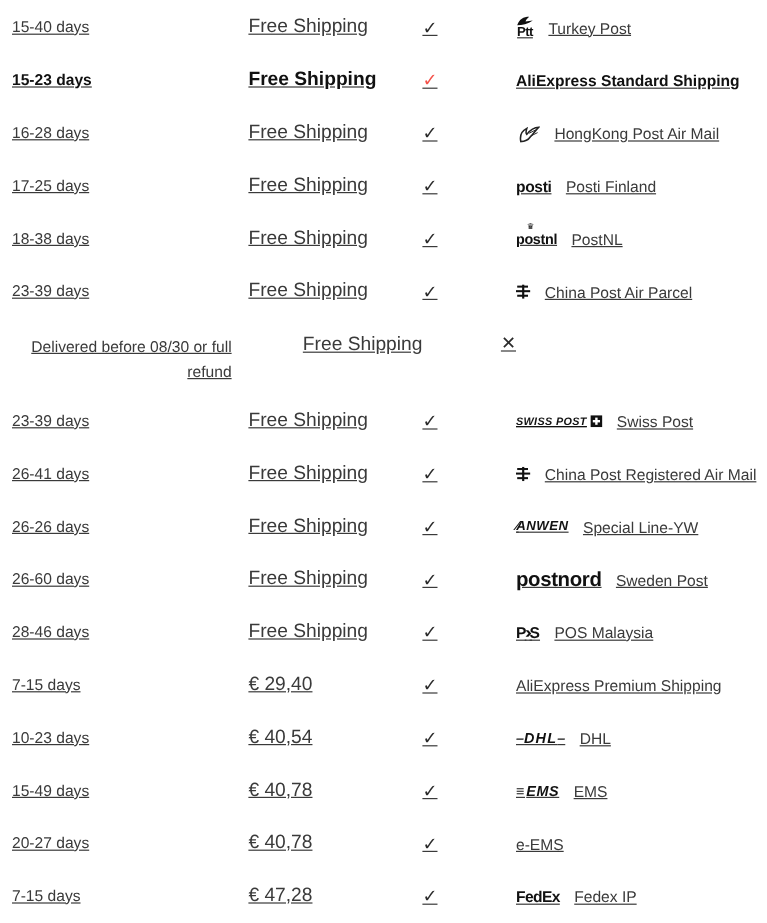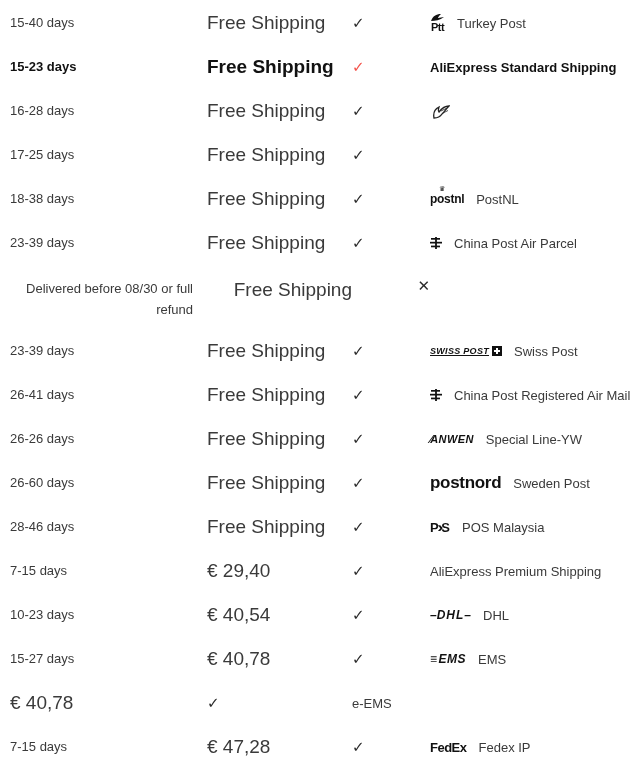--- a/index.html
+++ b/index.html
@@ -8,24 +8,25 @@
     width:639px; height:769px; overflow:hidden;
     font-family:"Liberation Sans", sans-serif;
     color:#3a3a3a;
   }
   .ship-table { padding-left:10px; padding-top:1px; }
   .row {
     display:grid;
     grid-template-columns:197px 145px 78px 1fr;
     align-items:center;
     min-height:44px;
+    text-decoration:underline;
   }
   .row.tall { min-height:64px; align-items:start; padding-top:14px;text-align:right; }
   .cell-time { font-size:13px; line-height:1.6; padding-right:14px; }
-  .cell-price { font-size:19px; }
+  .cell-price { font-size:16px; }
   .cell-mark {
     font-family:"DejaVu Sans", sans-serif;
     font-size:15px; font-weight:bold; color:#2b2b2b;
     line-height:1;
   }
   .cell-mark.red { color:#f4524a; }
   .cell-carrier { display:flex; align-items:center; gap:12px; font-size:13px; padding-right:6px; }
   .row.highlight .cell-time,
   .row.highlight .cell-price,
   .row.highlight .cell-carrier { font-weight:bold; color:#111; }
@@ -87,27 +88,34 @@
     <div class="cell-time">16-28 days</div>
     <div class="cell-price">Free Shipping</div>
     <div class="cell-mark">✓</div>
     <div class="cell-carrier">
       <span class="logo logo-hongkong-post">
           <svg width="20" height="15" viewBox="0 0 20 15" aria-hidden="true">
             <path d="M4 14 C3 9 5 5 9 3 C8 6 8 7 9 8 C12 4 16 2 19 2 C16 5 14 8 12 10 C10 13 7 14 4 14 Z" fill="none" stroke="#222" stroke-width="1.3"></path>
             <path d="M11 7 L17 4 M12 9.5 L18 6.5" stroke="#222" stroke-width="0.8"></path>
           </svg>
         </span>
+      <span class="carrier-name">HongKong Post Air Mail</span>
     </div>
   </div>
 
   <div class="row">
     <div class="cell-time">17-25 days</div>
     <div class="cell-price">Free Shipping</div>
     <div class="cell-mark">✓</div>
+    <div class="cell-carrier">
+      <span class="logo logo-posti">
+          <span class="lt">posti</span>
+        </span>
+      <span class="carrier-name">Posti Finland</span>
+    </div>
   </div>
 
   <div class="row">
     <div class="cell-time">18-38 days</div>
     <div class="cell-price">Free Shipping</div>
     <div class="cell-mark">✓</div>
     <div class="cell-carrier">
       <span class="logo logo-postnl">
           <span class="lt">postnl</span>
         </span>
@@ -230,32 +238,33 @@
     <div class="cell-mark">✓</div>
     <div class="cell-carrier">
       <span class="logo logo-dhl">
           <span class="lt">DHL</span>
         </span>
       <span class="carrier-name">DHL</span>
     </div>
   </div>
 
   <div class="row">
-    <div class="cell-time">15-27 days</div>
+    <div class="cell-time">15-49 days</div>
     <div class="cell-price">€ 40,78</div>
     <div class="cell-mark">✓</div>
     <div class="cell-carrier">
       <span class="logo logo-ems">
           <span class="lt">EMS</span>
         </span>
       <span class="carrier-name">EMS</span>
     </div>
   </div>
 
   <div class="row">
+    <div class="cell-time">20-27 days</div>
     <div class="cell-price">€ 40,78</div>
     <div class="cell-mark">✓</div>
     <div class="cell-carrier">
 
       <span class="carrier-name">e-EMS</span>
     </div>
   </div>
 
   <div class="row">
     <div class="cell-time">7-15 days</div>

